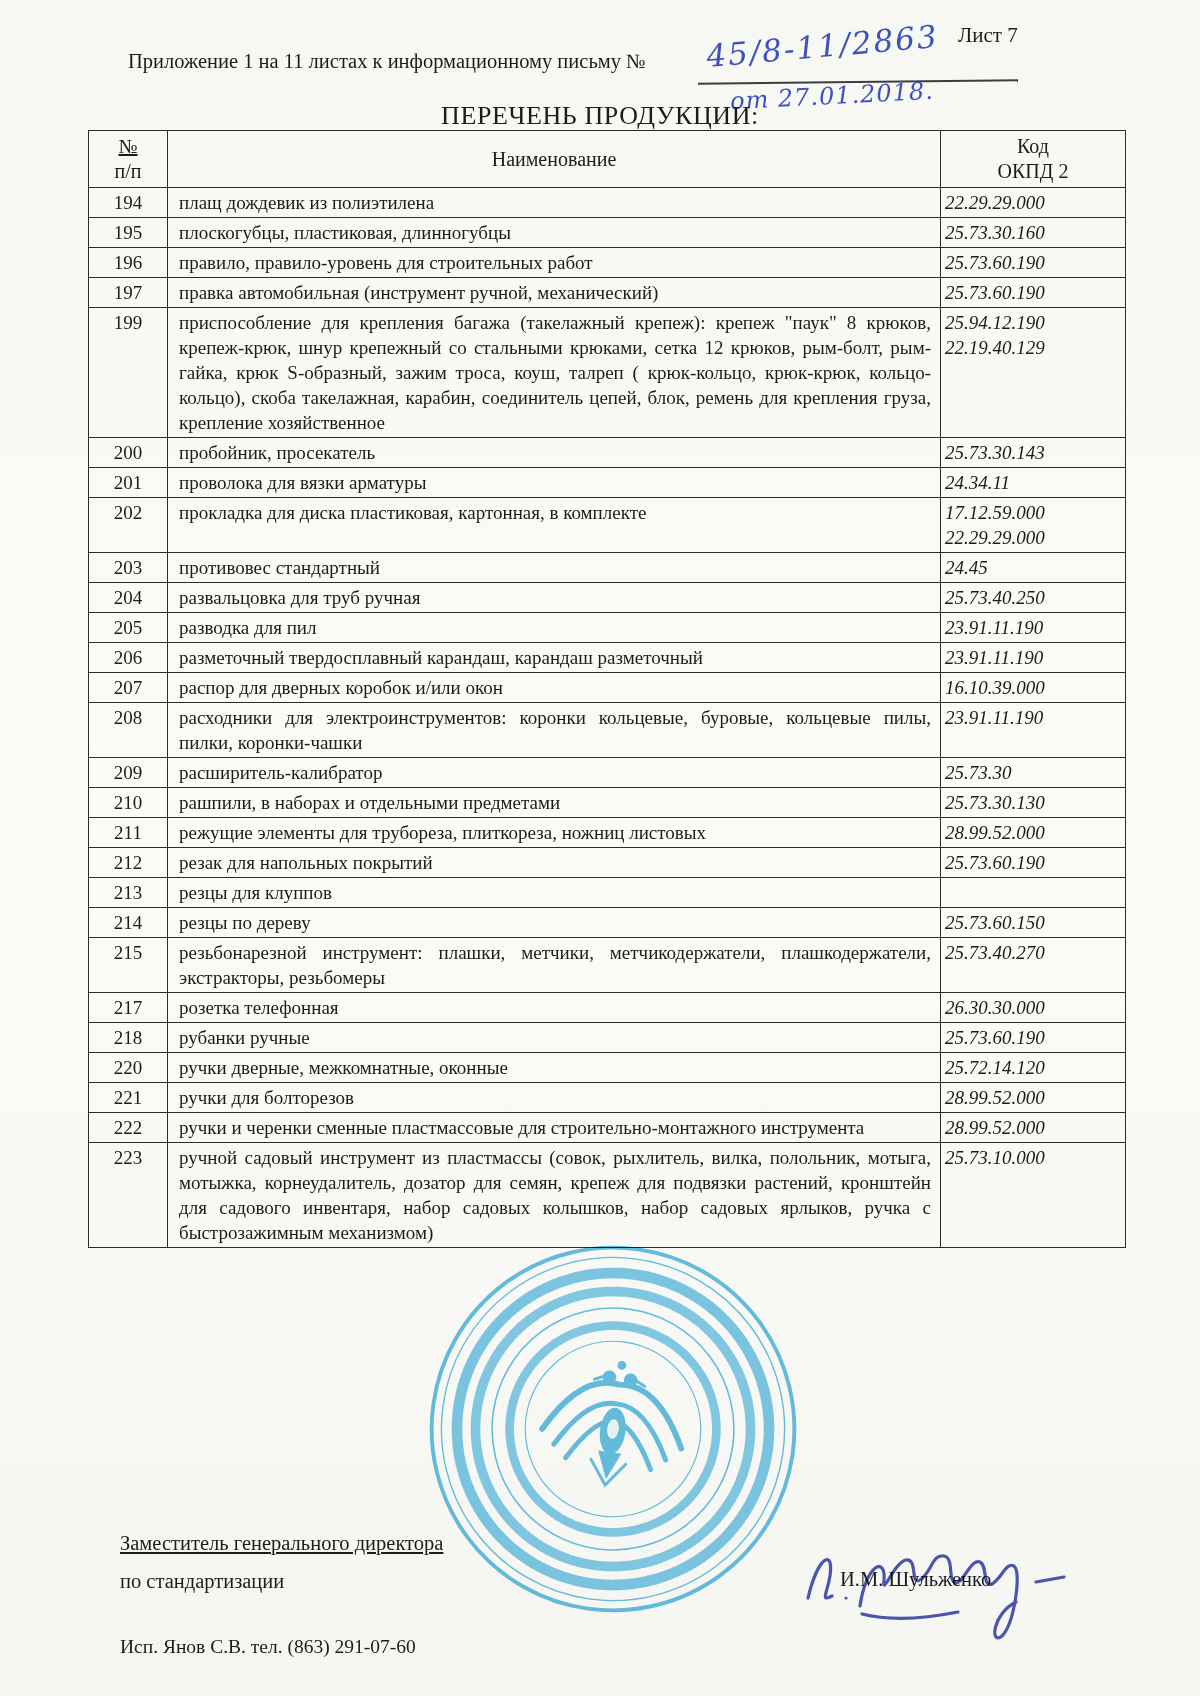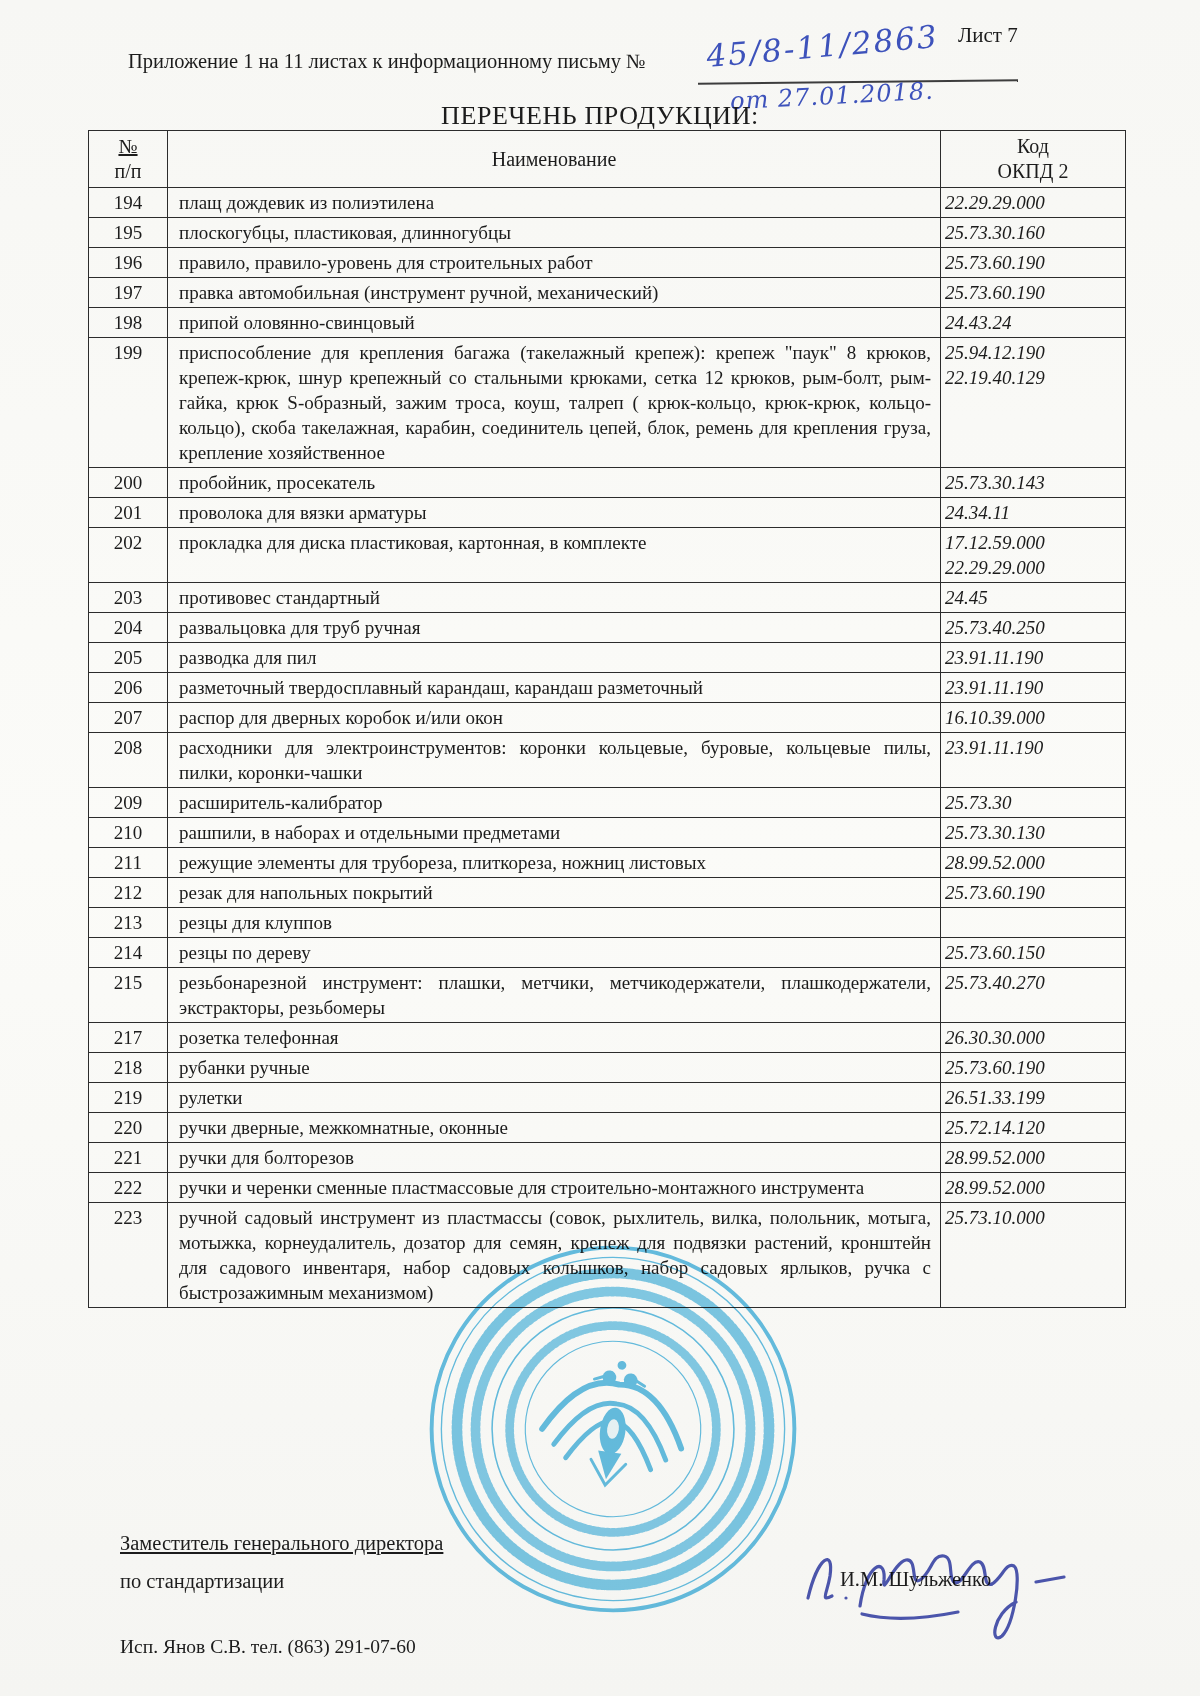--- a/index.html
+++ b/index.html
@@ -101,27 +101,20 @@
         </td>
   </tr>
       <tr>
     <td class="num-cell">197</td>
     <td class="name-cell">правка автомобильная (инструмент ручной, механический)</td>
     <td class="code-cell">
           <div>25.73.60.190</div>
         </td>
   </tr>
       <tr>
-    <td class="num-cell">198</td>
-    <td class="name-cell">припой оловянно-свинцовый</td>
-    <td class="code-cell">
-          <div>24.43.24</div>
-        </td>
-  </tr>
-      <tr>
     <td class="num-cell">199</td>
     <td class="name-cell">приспособление для крепления багажа (такелажный крепеж): крепеж "паук" 8 крюков, крепеж-крюк, шнур крепежный со стальными крюками, сетка 12 крюков, рым-болт, рым-гайка, крюк S-образный, зажим троса, коуш, талреп ( крюк-кольцо, крюк-крюк, кольцо-кольцо), скоба такелажная, карабин, соединитель цепей, блок, ремень для крепления груза, крепление хозяйственное</td>
     <td class="code-cell">
           <div>25.94.12.190</div>
           <div>22.19.40.129</div>
         </td>
   </tr>
       <tr>
     <td class="num-cell">200</td>
     <td class="name-cell">пробойник, просекатель</td>
@@ -238,27 +231,20 @@
     <td class="name-cell">розетка телефонная</td>
     <td class="code-cell">
           <div>26.30.30.000</div>
         </td>
   </tr>
       <tr>
     <td class="num-cell">218</td>
     <td class="name-cell">рубанки ручные</td>
     <td class="code-cell">
           <div>25.73.60.190</div>
-        </td>
-  </tr>
-      <tr>
-    <td class="num-cell">219</td>
-    <td class="name-cell">рулетки</td>
-    <td class="code-cell">
-          <div>26.51.33.199</div>
         </td>
   </tr>
       <tr>
     <td class="num-cell">220</td>
     <td class="name-cell">ручки дверные, межкомнатные, оконные</td>
     <td class="code-cell">
           <div>25.72.14.120</div>
         </td>
   </tr>
       <tr>

